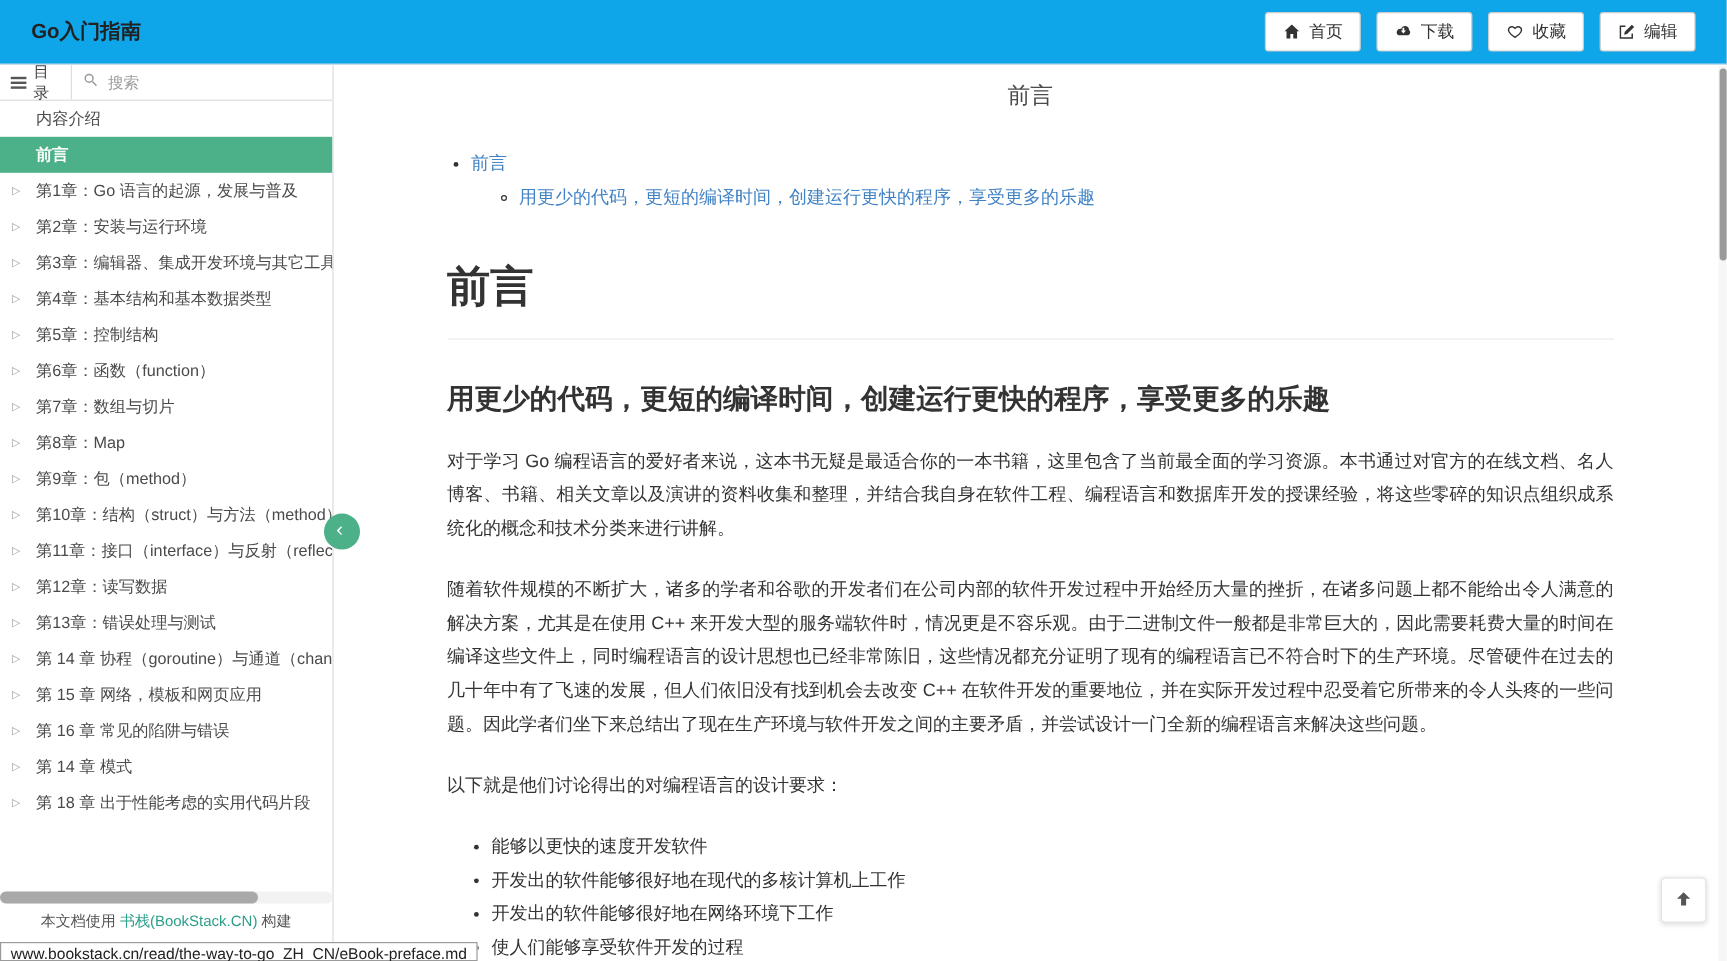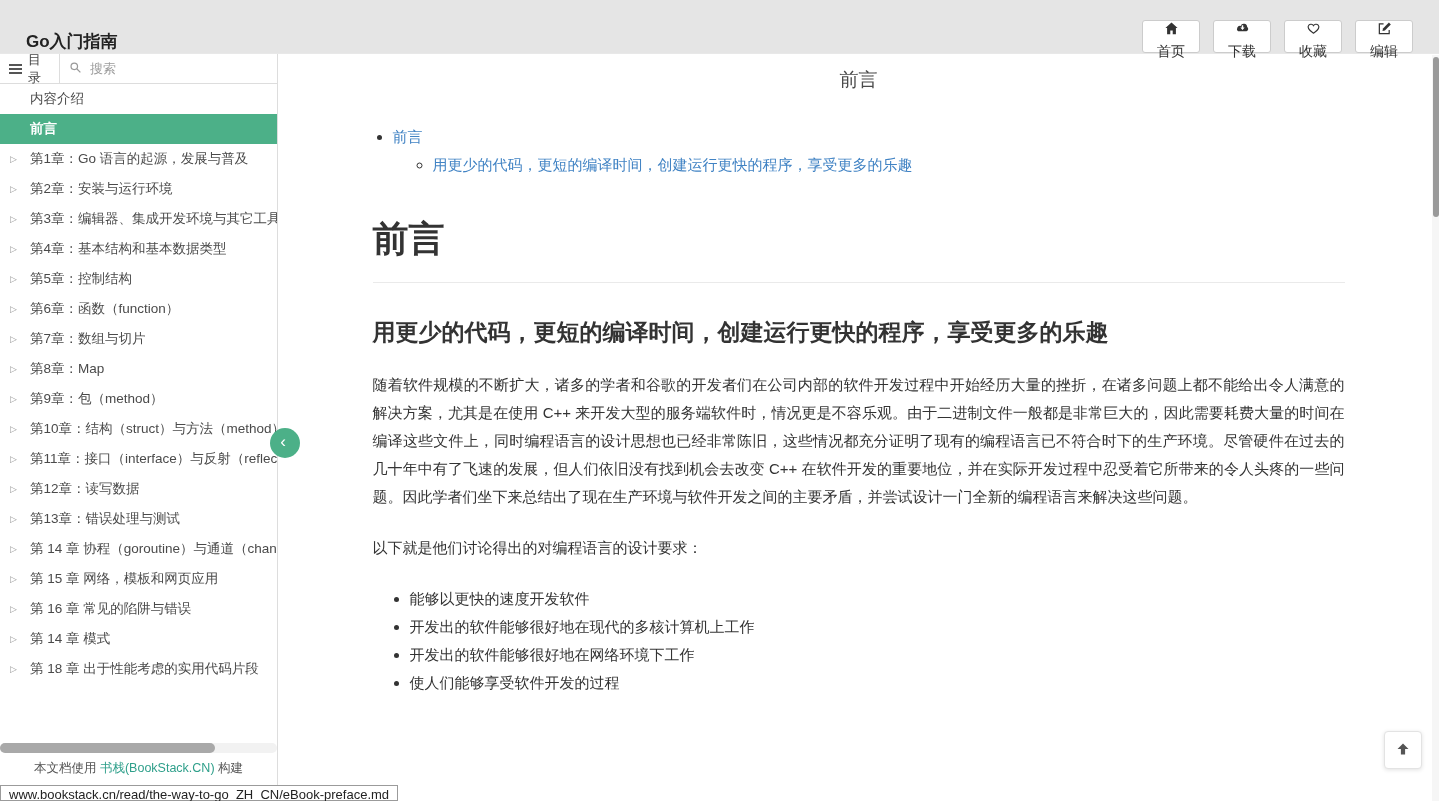--- a/index.html
+++ b/index.html
@@ -5,30 +5,30 @@
   * { box-sizing: border-box; }
   html,body { margin:0; padding:0; }
   body {
     width:1439px; height:801px; overflow:hidden; position:relative;
     background:#fff; color:#333;
     font-family:"Liberation Sans","DejaVu Sans",sans-serif;
   }
 
   
   .app-header{
-    position:absolute; top:0; left:0; right:0; height:54px; background:#e5e5e5;
-    border-bottom:1px solid #e8e8e8; display:flex; align-items:flex-end;
+    position:absolute; top:0; left:0; right:0; height:54px; background:#0ea5e9;
+    border-bottom:1px solid #e8e8e8; display:flex; align-items:center;
     justify-content:space-between; padding:0 26px; z-index:5;
   }
   .book-title{ font-size:17px; font-weight:bold; color:#222; }
   .hbtns{ display:flex; gap:13px; }
   .hbtn{
     display:flex; align-items:center; gap:7px; padding:0 14px; height:33px;
     border:1px solid #ccc; border-radius:3px; background:#fff; font-size:14px;
-    color:#333; cursor:pointer; font-family:inherit;flex-direction:column;
+    color:#333; cursor:pointer; font-family:inherit;
   }
   .hbtn svg{ width:15px; height:15px; display:block; }
 
   
   .sidebar{
     position:absolute; top:54px; left:0; width:278px; bottom:13px; background:#fff;
     border-right:1px solid #ddd; z-index:4;
   }
   .side-head{ height:30px; display:flex; border-bottom:1px solid #ddd; align-items:stretch; }
   .toc-tab{
@@ -220,20 +220,21 @@
             <a>用更少的代码，更短的编译时间，创建运行更快的程序，享受更多的乐趣</a>
           </li>
         </ul>
       </li>
     </ul>
 
     <h1 class="doc-h1">前言</h1>
     <h2 class="doc-h2">用更少的代码，更短的编译时间，创建运行更快的程序，享受更多的乐趣</h2>
 
     <div id="paragraphs">
+        <p class="doc-p">对于学习 Go 编程语言的爱好者来说，这本书无疑是最适合你的一本书籍，这里包含了当前最全面的学习资源。本书通过对官方的在线文档、名人博客、书籍、相关文章以及演讲的资料收集和整理，并结合我自身在软件工程、编程语言和数据库开发的授课经验，将这些零碎的知识点组织成系统化的概念和技术分类来进行讲解。</p>
         <p class="doc-p">随着软件规模的不断扩大，诸多的学者和谷歌的开发者们在公司内部的软件开发过程中开始经历大量的挫折，在诸多问题上都不能给出令人满意的解决方案，尤其是在使用 C++ 来开发大型的服务端软件时，情况更是不容乐观。由于二进制文件一般都是非常巨大的，因此需要耗费大量的时间在编译这些文件上，同时编程语言的设计思想也已经非常陈旧，这些情况都充分证明了现有的编程语言已不符合时下的生产环境。尽管硬件在过去的几十年中有了飞速的发展，但人们依旧没有找到机会去改变 C++ 在软件开发的重要地位，并在实际开发过程中忍受着它所带来的令人头疼的一些问题。因此学者们坐下来总结出了现在生产环境与软件开发之间的主要矛盾，并尝试设计一门全新的编程语言来解决这些问题。</p>
         <p class="doc-p">以下就是他们讨论得出的对编程语言的设计要求：</p>
       </div>
 
     <ul class="req" id="req-list">
         <li>能够以更快的速度开发软件</li>
         <li>开发出的软件能够很好地在现代的多核计算机上工作</li>
         <li>开发出的软件能够很好地在网络环境下工作</li>
         <li>使人们能够享受软件开发的过程</li>
       </ul>

